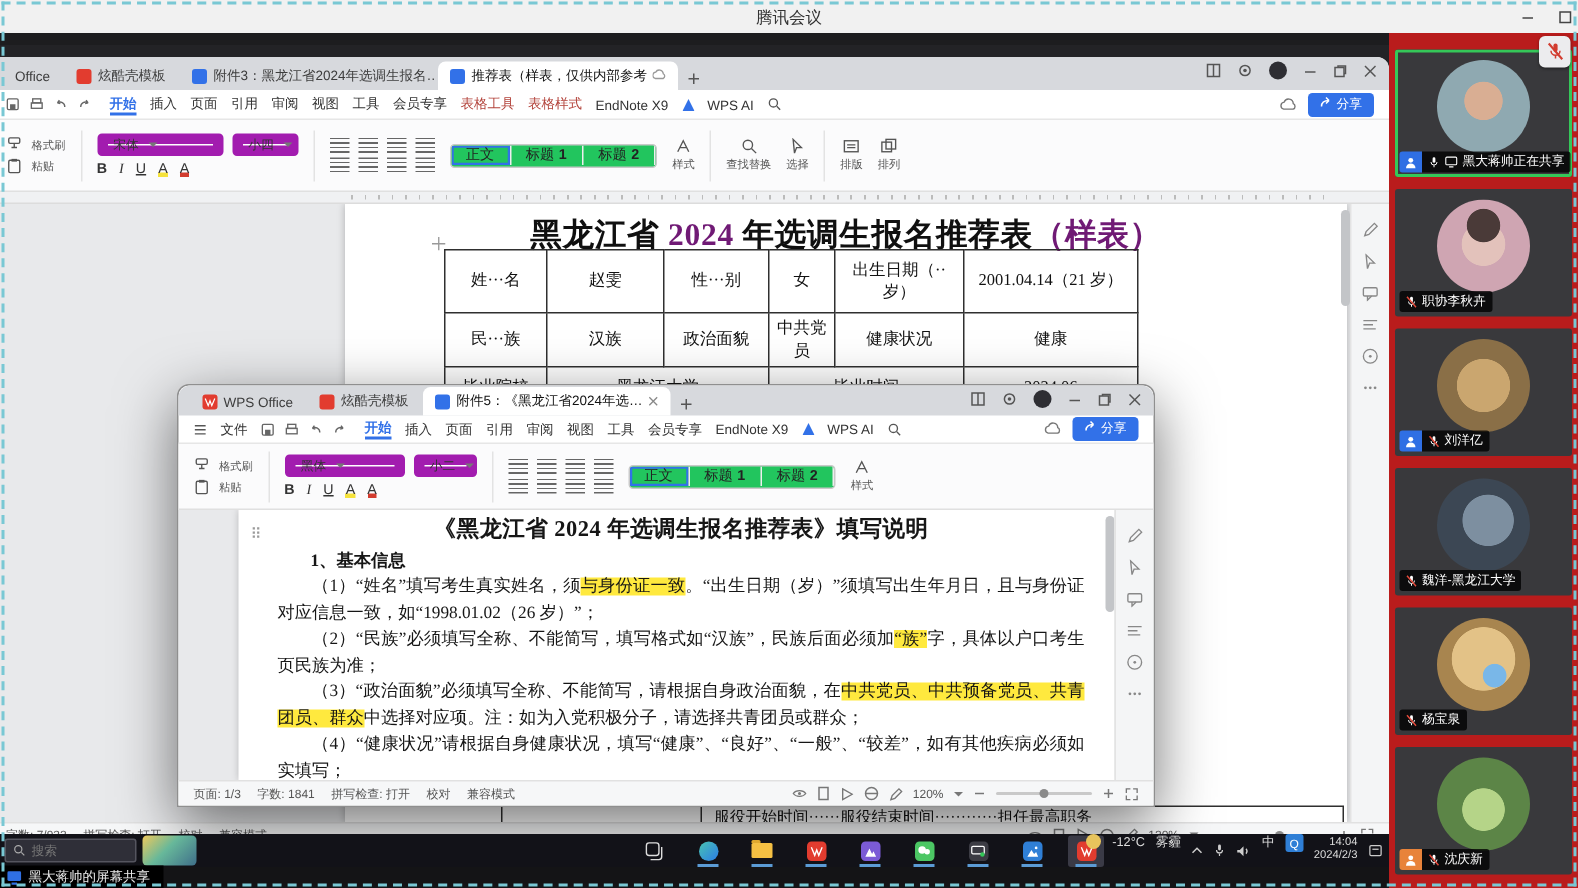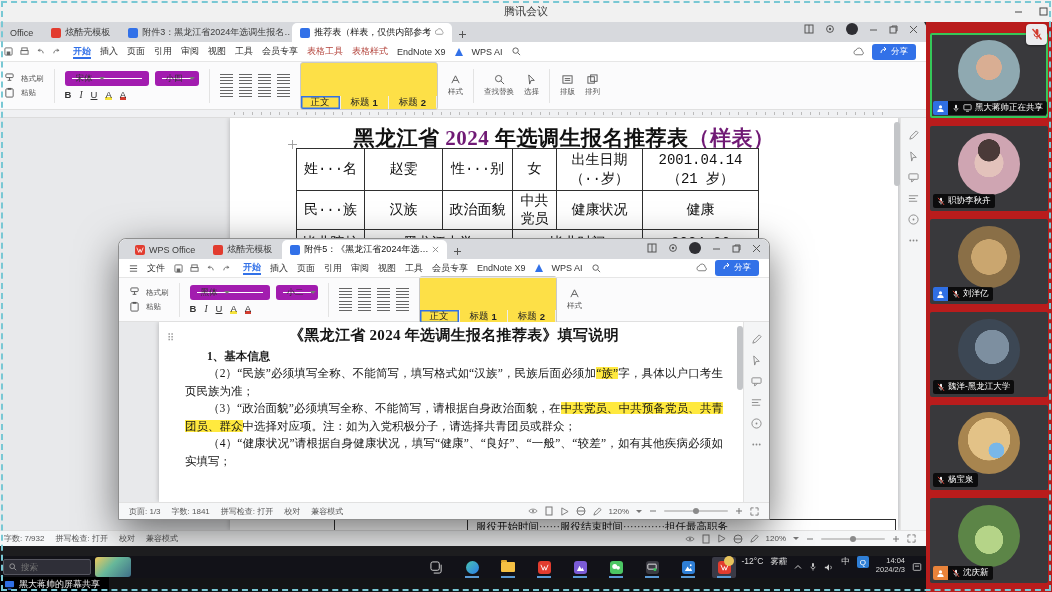--- a/index.html
+++ b/index.html
@@ -6,21 +6,21 @@
   html,body{width:1052px;height:592px;overflow:hidden;background:#000;font-family:"Liberation Sans",sans-serif}
   .screen{position:relative;width:1052px;height:592px;background:#1d1d1f}
   .dash-ov{position:absolute;inset:1px;border:2px dashed #79c8d4;pointer-events:none;z-index:60}
 
   
   .titlebar{position:absolute;top:0;left:0;width:1052px;height:22px;background:#f1f1f1;display:flex;align-items:center;justify-content:center;font-size:11px;color:#333;z-index:5}
   .titlebar .ctrls{position:absolute;right:2px;top:0;height:22px;display:flex;gap:16px;align-items:center;padding-right:2px}
   .wicon{display:inline-flex;align-items:center;justify-content:center}
 
   
-  .desktop{position:absolute;top:12px;left:0;width:926px;height:534px;background:#232326;overflow:hidden}
+  .desktop{position:absolute;top:30px;left:0;width:926px;height:534px;background:#232326;overflow:hidden}
 
   
   .win{position:absolute;background:#fff;display:flex;flex-direction:column}
   .win.back{left:-6px;top:8px;width:932px;height:526px;border-radius:8px 8px 0 0;z-index:1}
   .win.front{left:118px;top:226px;width:652px;height:282px;z-index:10;border:1px solid #8f8f8f;box-shadow:0 12px 40px rgba(0,0,0,.55);border-radius:8px 8px 0 0}
   .tabbar{height:22px;background:#d7d9dd;display:flex;align-items:flex-end;gap:2px;padding-left:8px;position:relative;border-radius:8px 8px 0 0;flex:none}
   .front .tabbar{height:20px}
   .tab{height:19px;display:flex;align-items:center;gap:4px;padding:0 8px;font-size:9px;color:#3c3c3c;white-space:nowrap;overflow:hidden;max-width:170px}
   .tab.active{background:#fff;border-radius:5px 5px 0 0;color:#111}
   .ticon{width:10px;height:10px;border-radius:2px;flex:none;display:flex;align-items:center;justify-content:center}
@@ -44,40 +44,40 @@
   .rg{display:flex;flex-direction:column;justify-content:center;gap:3px}
   .rrow{display:flex;align-items:center;gap:6px}
   .rlabel{font-size:7.5px;color:#555;text-align:center}
   .sel{border:7px solid #a21caf;border-radius:3px;height:15px;font-size:8.5px;color:#333;display:flex;align-items:center;gap:6px;padding:0 4px;background:#fff;white-space:nowrap}
   .dd{width:0;height:0;border:3px solid transparent;border-top-color:#777;margin-top:3px}
   .biu{display:flex;gap:8px;font-size:9.5px;color:#333;align-items:center}
   .biu .b{font-weight:bold}.biu .i{font-style:italic;font-family:"Liberation Serif",serif}.biu .u{text-decoration:underline}
   .biu .hlA{box-shadow:inset 0 -3px 0 #f5e23c}.biu .clA{box-shadow:inset 0 -3px 0 #d23c2f}
   .li{width:13px;height:10px;background:repeating-linear-gradient(to bottom,#666 0 1px,transparent 1px 3px)}
   .vline{width:1px;height:34px;background:#e3e3e3}
-  .stylebox{border:1px solid #c9c9c9;border-radius:3px;height:48px;display:flex;align-items:flex-end;background:#fde047;overflow:hidden}
+  .stylebox{border:1px solid #c9c9c9;border-radius:3px;height:16px;display:flex;align-items:center;background:#22c55e;overflow:hidden}
   .stcell{padding:0 10px;font-size:9.5px;color:#222;display:flex;align-items:center;border-right:1px solid #eee;white-space:nowrap}
   .stcell.sel1{box-shadow:inset 0 0 0 1.5px #3271e8}
   .stcell .num{font-weight:bold;margin-left:3px}
   .toolcol{display:flex;flex-direction:column;align-items:center;gap:2px;font-size:7.5px;color:#555}
 
   .ruler{height:8px;background:#f0f1f3;border-bottom:1px solid #dcdcdc;flex:none;position:relative}
   .ruler::after{content:"";position:absolute;left:240px;right:40px;top:2px;bottom:2px;background:repeating-linear-gradient(90deg,#bbb 0 1px,transparent 1px 9px)}
 
   .docarea{flex:1;background:#e8e9eb;position:relative;overflow:hidden}
   .page{position:absolute;top:0;bottom:0;background:#fff;box-shadow:0 0 5px rgba(0,0,0,.25)}
   .back .page{left:236px;width:668px}
   .front .page{left:40px;width:584px}
   .rstrip{position:absolute;right:0;top:0;bottom:0;width:26px;background:#f4f5f6;border-left:1px solid #e3e3e3;display:flex;flex-direction:column;align-items:center;gap:10px;padding-top:12px;z-index:3}
   .vscroll{position:absolute;right:26px;top:4px;width:6px;height:64px;background:#c3c5c8;border-radius:3px;z-index:3}
 
   
   .btitle{margin-top:6px;text-align:center;font-family:"Liberation Serif","DejaVu Serif",serif;font-size:21px;font-weight:bold;color:#101010;letter-spacing:.5px}
   .red{color:#701a75}
-  .btable{position:absolute;left:66px;top:30px;border-collapse:collapse;table-layout:fixed;width:462px;font-family:Liberation Mono, monospace;font-size:14px;color:#111}
+  .btable{position:absolute;left:66px;top:30px;border-collapse:collapse;table-layout:fixed;width:462px;font-family:Liberation Serif, serif;font-size:11px;color:#111}
   .btable td{border:1px solid #2f2f2f;text-align:center;vertical-align:middle;padding:1px 2px;line-height:1.3}
   .crossh{position:absolute;left:58px;top:22px;color:#888}
   .svcrow{position:absolute;left:104px;top:401px;width:562px;height:16px;border:1px solid #2f2f2f;display:flex;font-family:"Liberation Serif",serif;font-size:10.5px;color:#111;background:#fff}
   .svc-a{width:133px;border-right:1px solid #2f2f2f}
   .svc-b{flex:1;display:flex;align-items:center;padding-left:8px;white-space:nowrap;overflow:hidden}
 
   
   .fdoc{position:absolute;inset:0;padding:5px 20px 0 26px;font-family:"Liberation Serif","DejaVu Serif",serif;font-size:11.5px;color:#161616;line-height:17.5px}
   .ftitle{text-align:center;font-weight:bold;font-size:15px;margin-bottom:3px;letter-spacing:.3px}
   .fh{font-weight:bold;margin-left:22px}
@@ -744,20 +744,21 @@
             <span>样式</span>
           </div>
       </div>
 
       <div class="docarea">
         <div class="page">
           <span class="draghandle">⠿</span>
           <div class="fdoc">
             <div class="ftitle">《黑龙江省 2024 年选调生报名推荐表》填写说明</div>
             <div class="fh">1、基本信息</div>
+            <p><span>（1）“姓名”填写考生真实姓名，须</span><span class="hl">与身份证一致</span><span>。“出生日期（岁）”须填写出生年月日，且与身份证对应信息一致，如“1998.01.02（26 岁）”；</span></p>
             <p><span>（2）“民族”必须填写全称、不能简写，填写格式如“汉族”，民族后面必须加</span><span class="hl">“族”</span><span>字，具体以户口考生页民族为准；</span></p>
             <p><span>（3）“政治面貌”必须填写全称、不能简写，请根据自身政治面貌，在</span><span class="hl">中共党员、中共预备党员、共青团员、群众</span><span>中选择对应项。注：如为入党积极分子，请选择共青团员或群众；</span></p>
             <p><span>（4）“健康状况”请根据自身健康状况，填写“健康”、“良好”、“一般”、“较差”，如有其他疾病必须如实填写；</span></p>
           </div>
         </div>
         <div class="vscroll"></div>
         <div class="rstrip">
           <span class="wicon">
               <svg width="11" height="11" viewBox="0 0 12 12">
                 <path d="M2 10l1-3 6-6 2 2-6 6z" fill="none" stroke="#888"></path>

